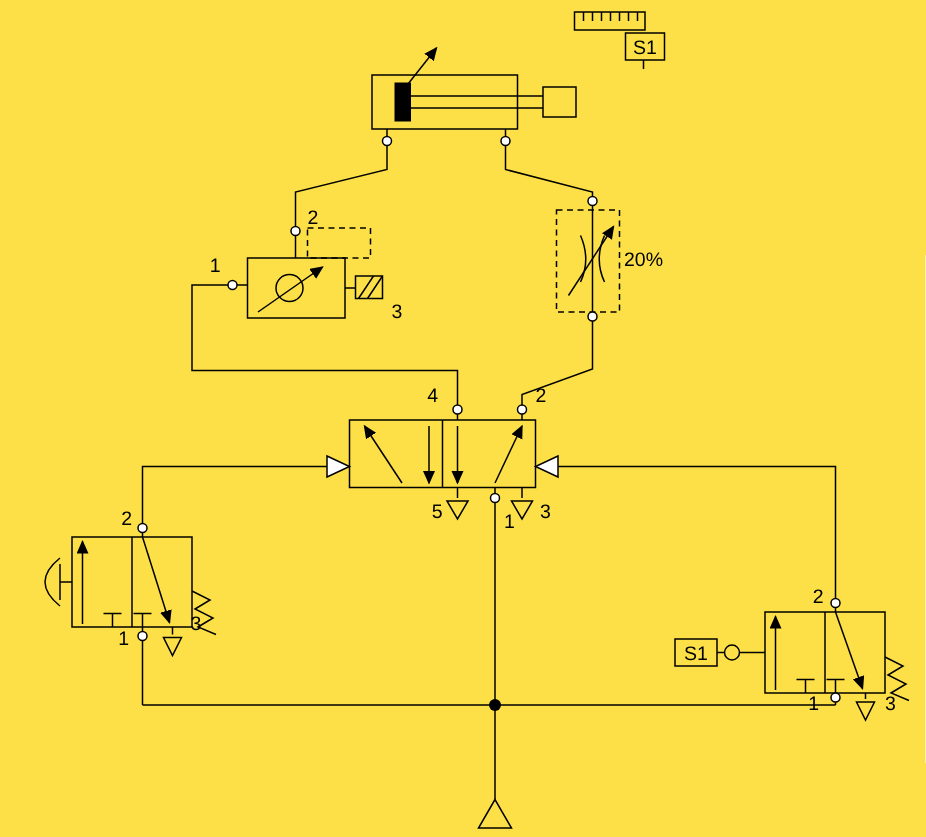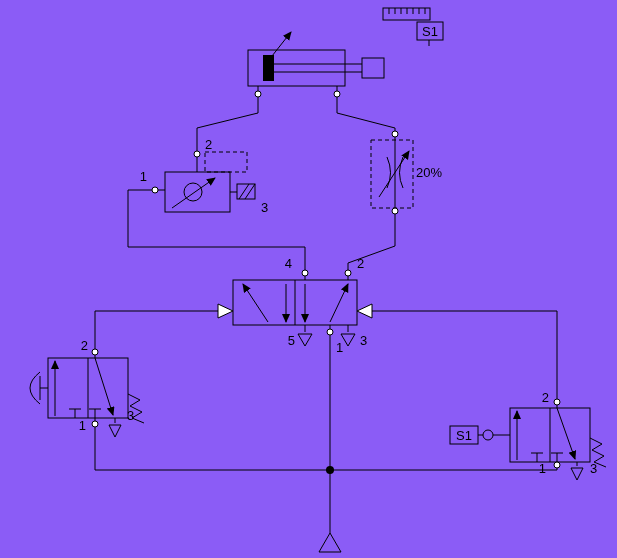--- a/index.html
+++ b/index.html
@@ -1,16 +1,16 @@
 <!DOCTYPE html>
 <html><head>
 <meta charset="utf-8">
 <style>
   html,body{margin:0;padding:0;background:#fff;}
-  .stage{width:617px;height:558px;background:#8b5cf6;position:relative;overflow:hidden;}
+  .stage{width:617px;height:558px;background:#fde047;position:relative;overflow:hidden;}
   svg{display:block;}
   .st{stroke:#000;stroke-width:1;fill:none;}
   .dash{stroke-dasharray:4 3;}
   .node{stroke:#000;stroke-width:1;fill:#fff;}
   .solid{fill:#000;stroke:none;}
   text{font:13px "Liberation Sans", sans-serif;fill:#000;}
   .mid{text-anchor:middle;}
   .end{text-anchor:end;}
 </style>
 </head>

